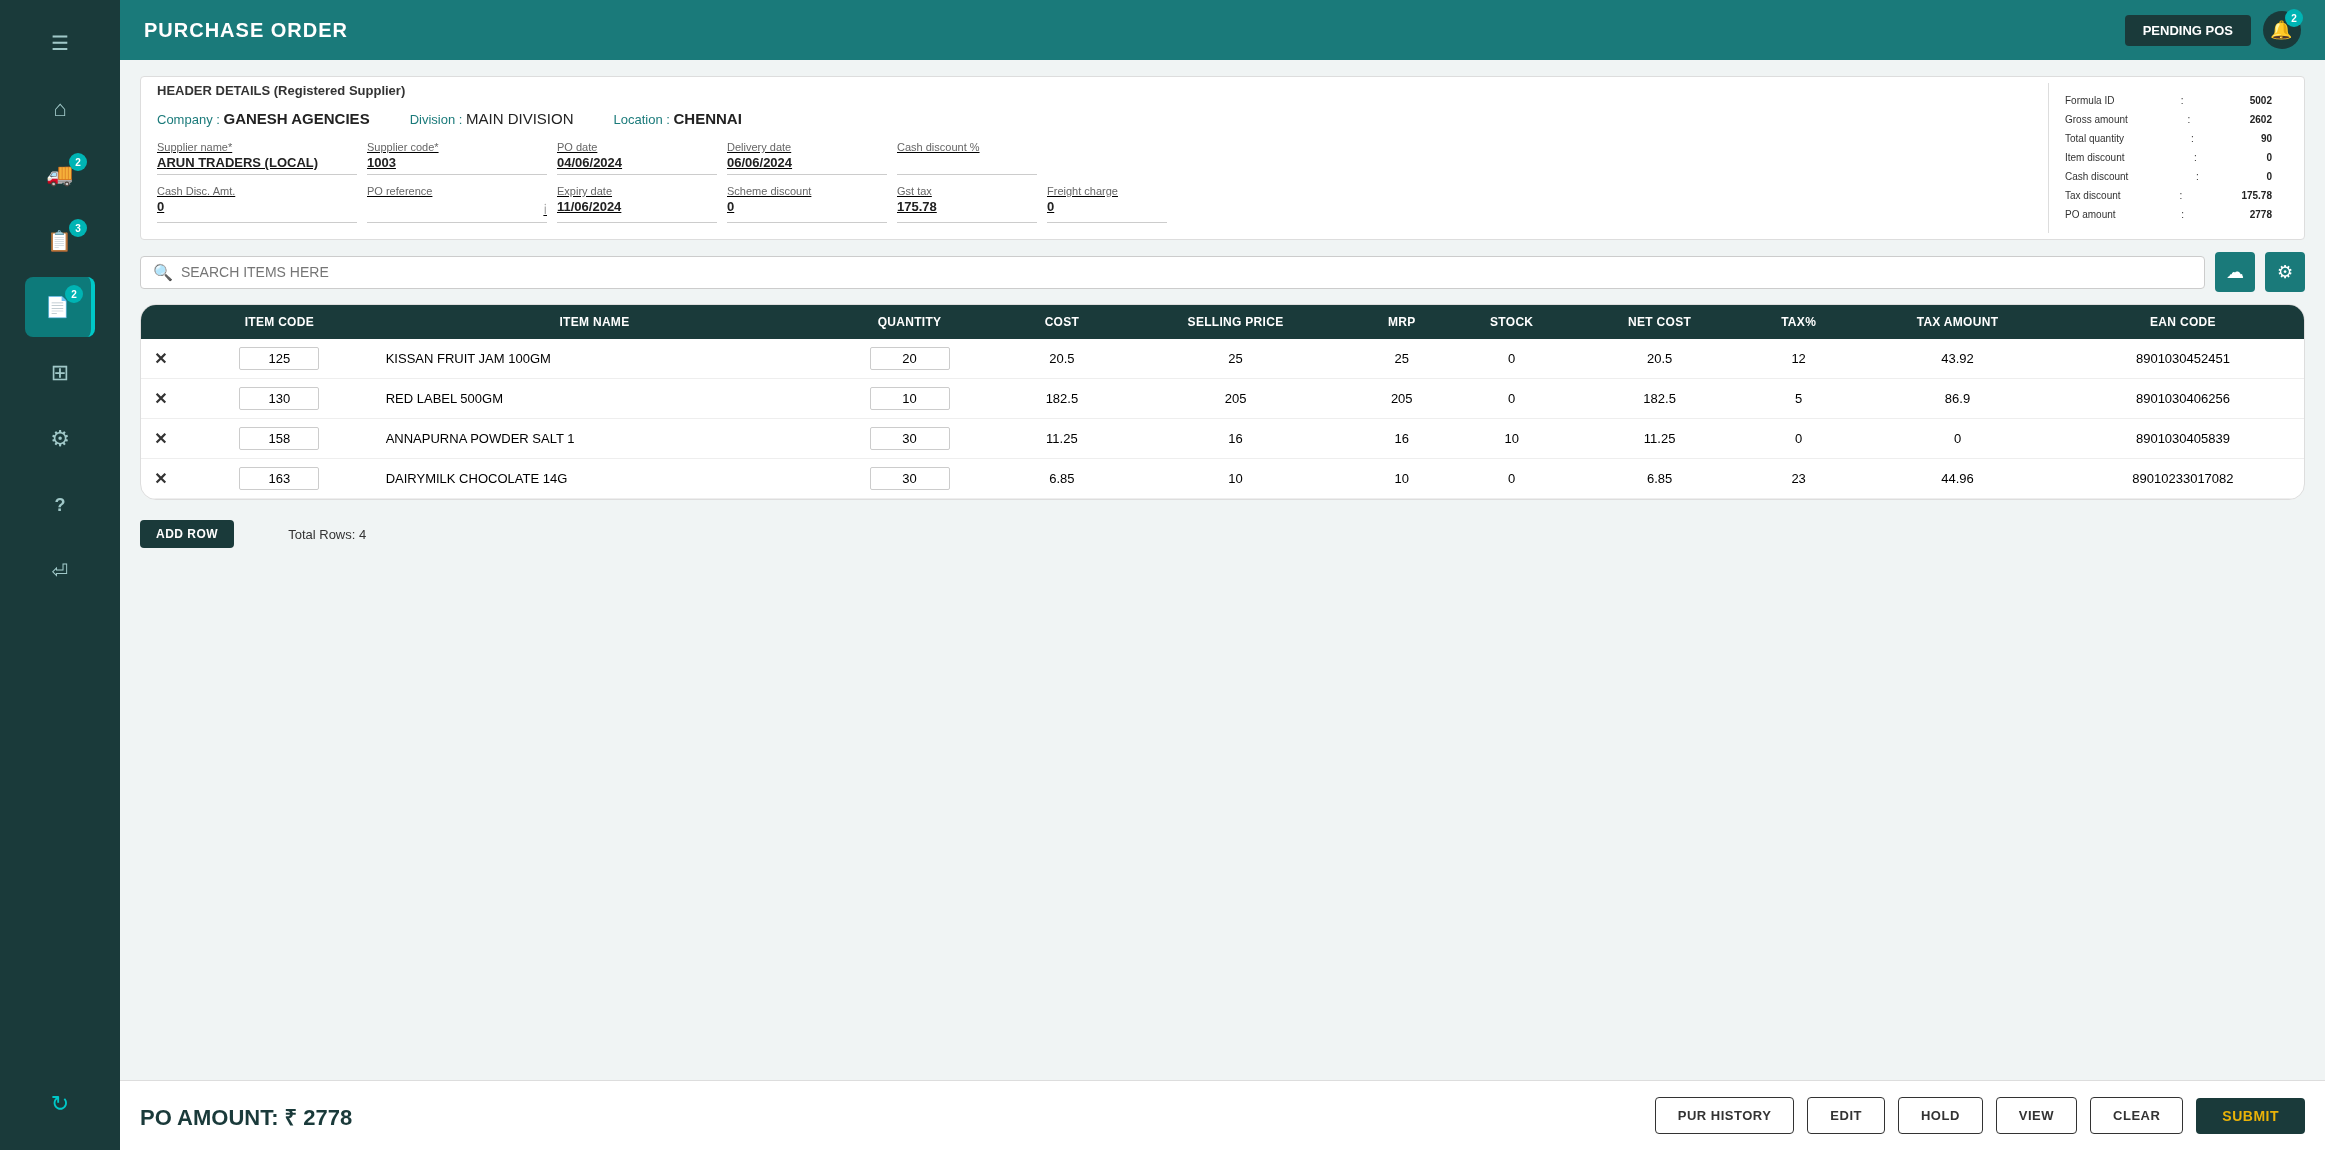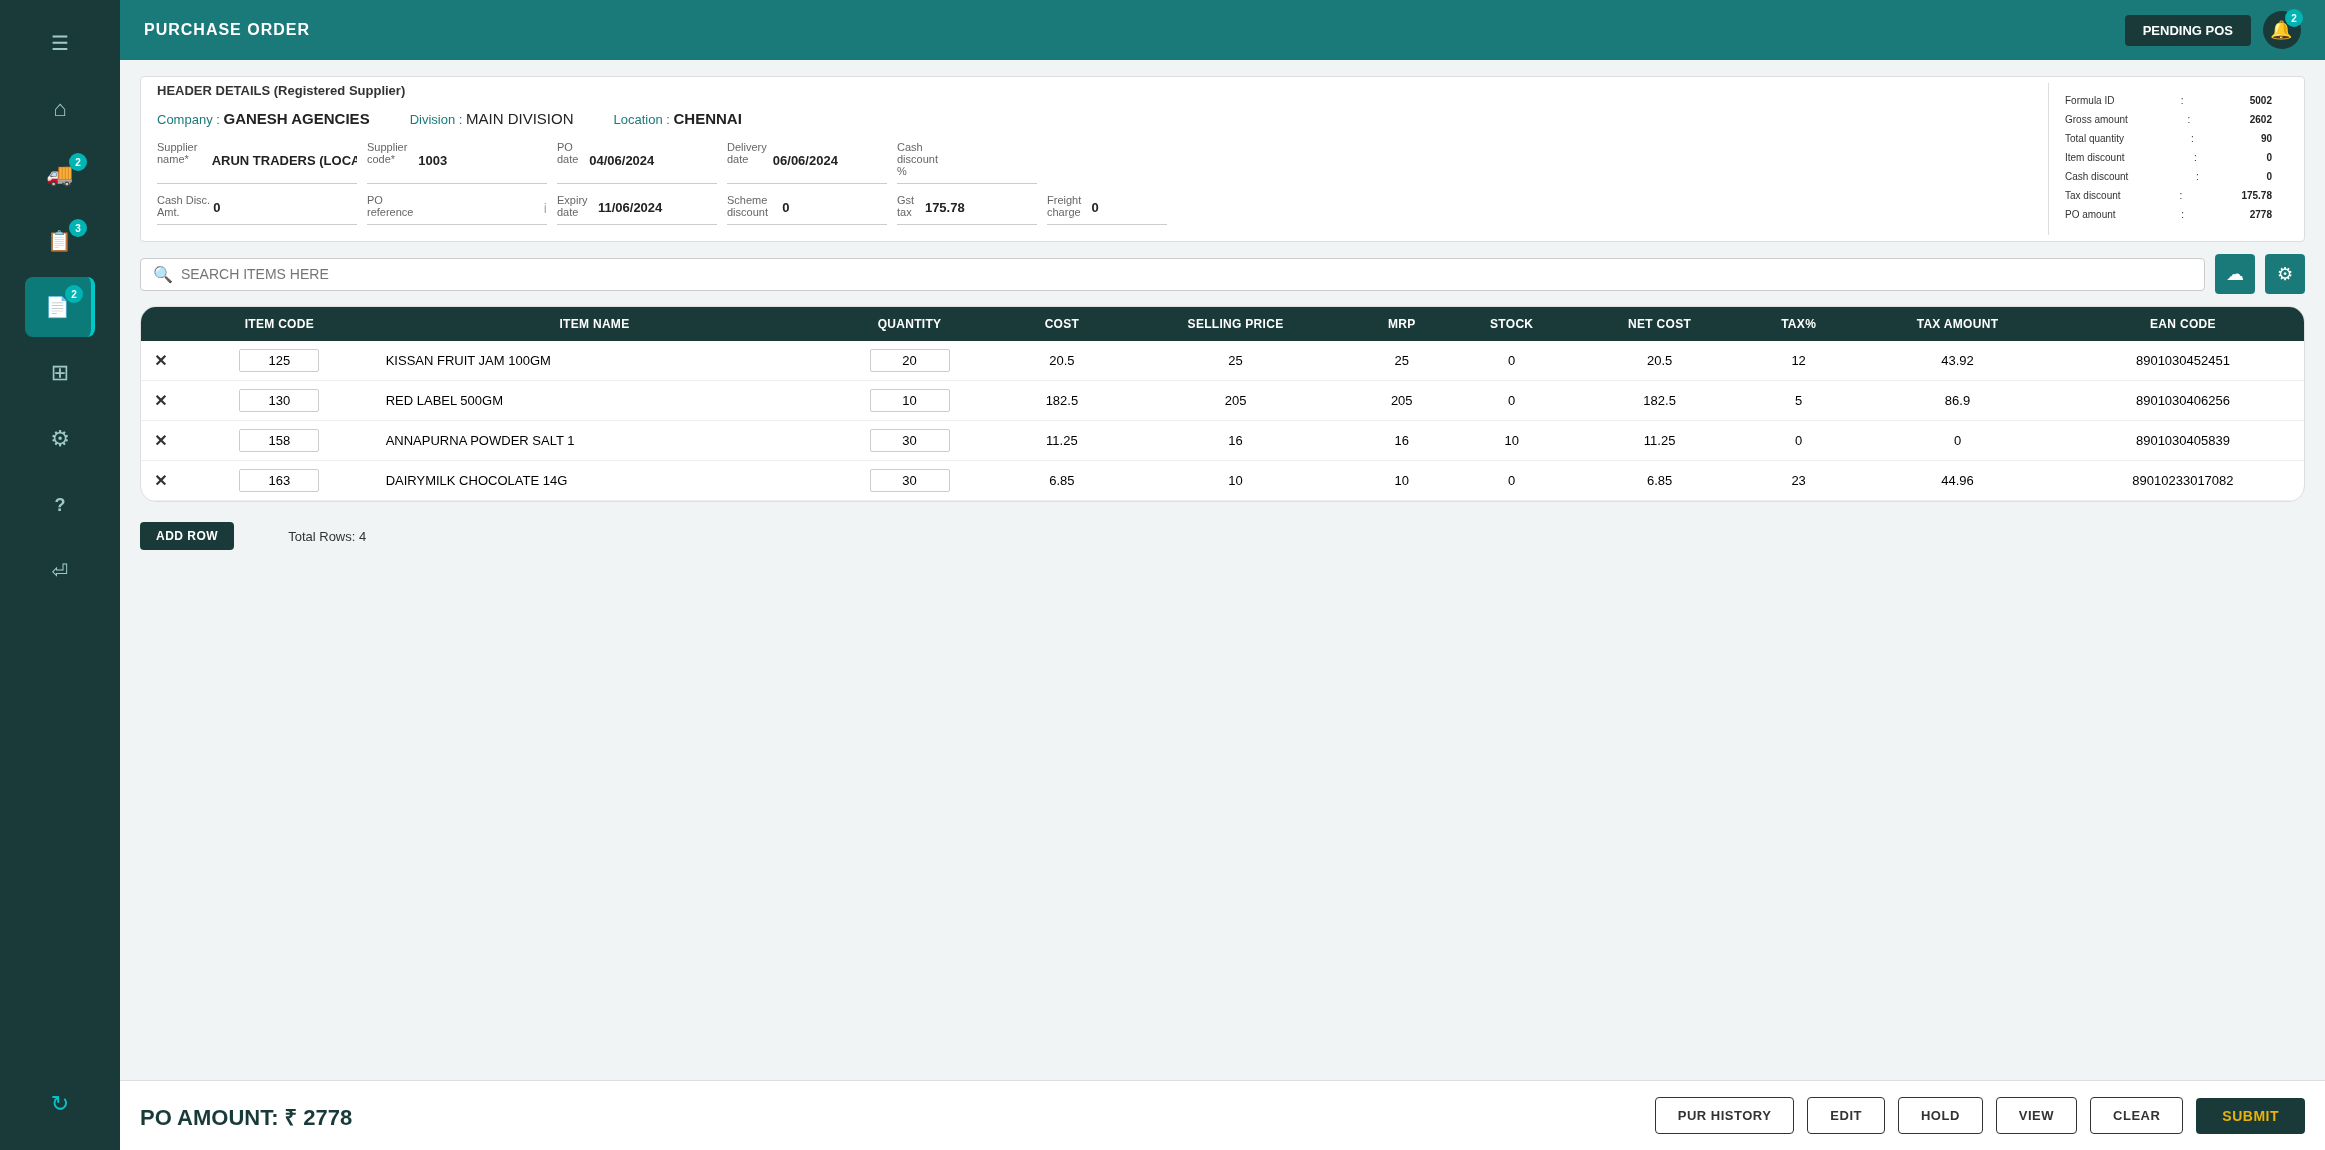--- a/index.html
+++ b/index.html
@@ -58,21 +58,21 @@
       background: #1a7a7a;
       color: white;
       display: flex;
       align-items: center;
       justify-content: space-between;
       padding: 0 24px;
       height: 60px;
       flex-shrink: 0;
     }
     .topbar-title {
-      font-size: 16px;
+      font-size: 20px;
       font-weight: bold;
       letter-spacing: 1px;
     }
     .topbar-right {
       display: flex;
       align-items: center;
       gap: 12px;
     }
     .pending-pos-btn {
       background: #1a3a3a;
@@ -153,22 +153,24 @@
       gap: 2px;
     }
     .header-row2, .header-row3 {
       display: grid;
       grid-template-columns: 200px 180px 160px 160px 140px 120px;
       gap: 10px;
       margin-bottom: 10px;
     }
     .field-group {
       display: flex;
+      flex-direction: column;
       border-bottom: 1px solid #ccc;
       padding-bottom: 4px;
+      text-decoration: underline;
     }
     .field-group label {
       font-size: 11px;
       color: #666;
       margin-bottom: 2px;
     }
     .field-group input {
       border: none;
       outline: none;
       font-size: 13px;

